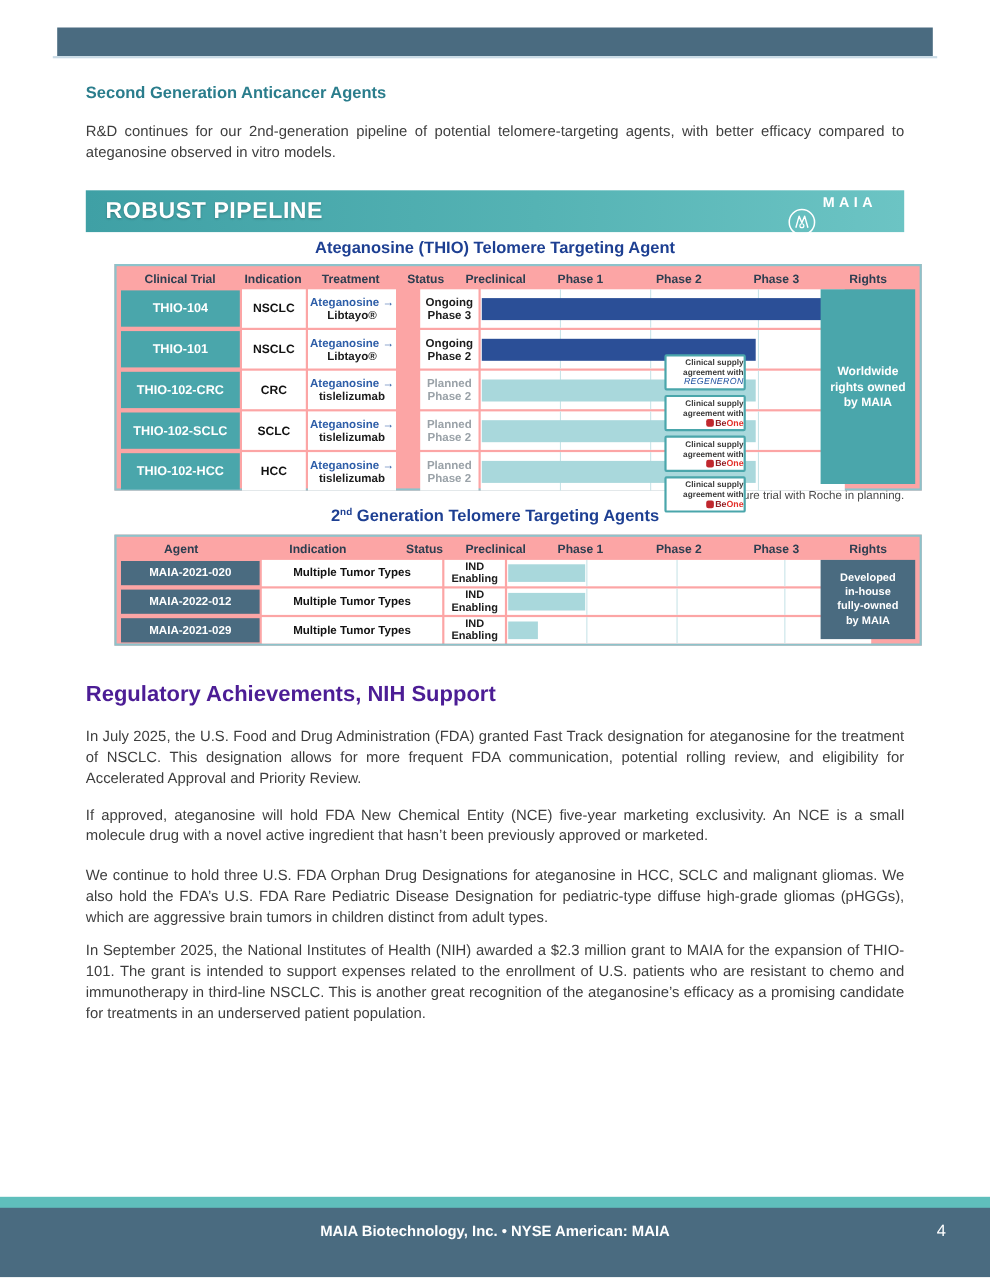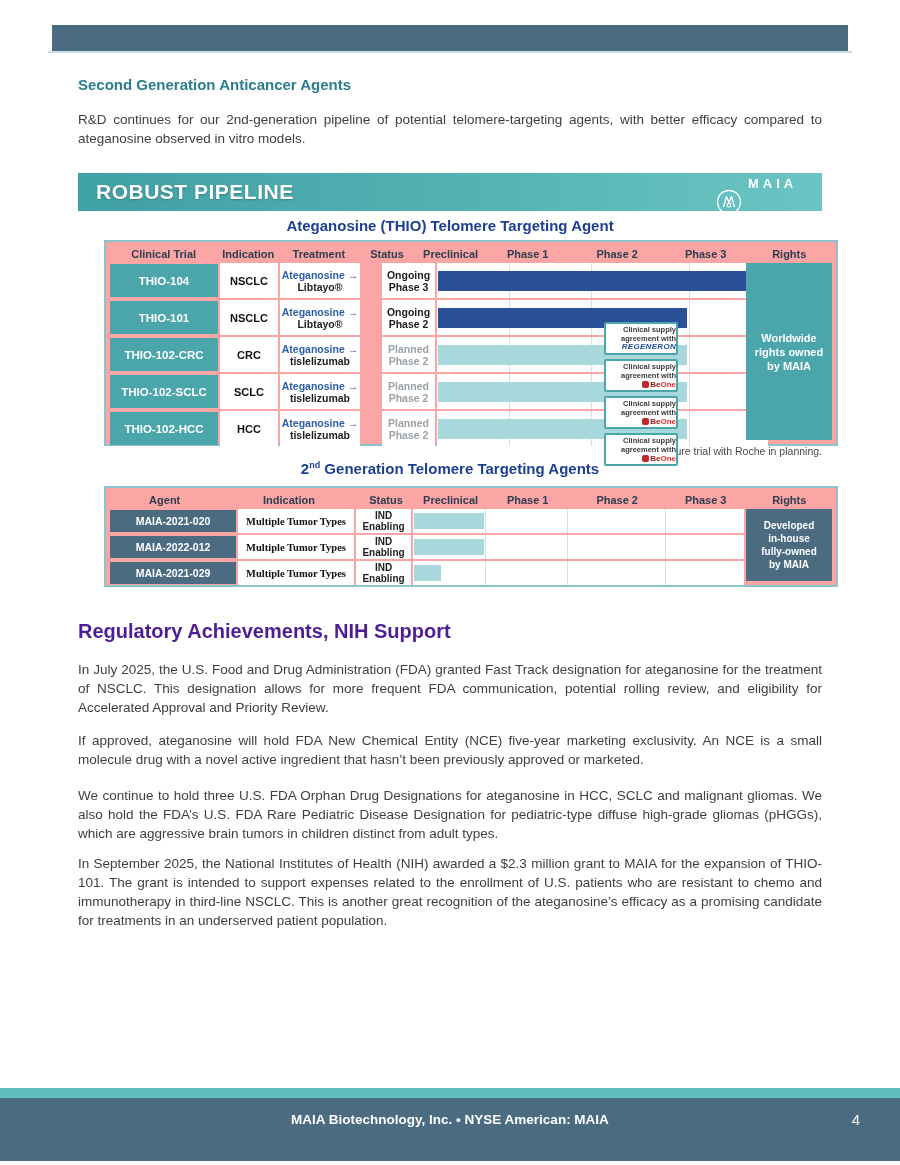--- a/index.html
+++ b/index.html
@@ -51,38 +51,38 @@
   .tbl1 .lblcell { width:108px; background:#4aa6ab;text-align:center; }
   .tbl2 .lblcell { width:126px; background:#4a6b80; font-size:10.5px; }
   .wcell { margin:1px; background:#fff; display:flex; flex-direction:column; align-items:center; justify-content:center;
     text-align:center; }
   .ind1 { width:58px; font-size:11px; font-weight:bold; color:#111; }
   .treat { width:80px; }
   .treat .tline1 { font-size:10.5px; font-weight:bold; color:#2e5ea8; line-height:12px; }
   .treat .tline2 { font-size:10.5px; font-weight:bold; color:#1c1c1c; line-height:12px; }
   .stat { width:53px; font-size:10.5px; font-weight:bold; color:#1c1c1c; line-height:12px;margin-left:21px; }
   .stat.planned { color:#9aa2a8; }
-  .ind2 { width:116px; font-size:10.5px; font-weight:bold; color:#111;font-family:Liberation Serif, serif; }
+  .ind2 { width:164px; font-size:10.5px; font-weight:bold; color:#111; }
   .stat2 { width:55px; font-size:10px; font-weight:bold; color:#1c1c1c; line-height:11px; }
   .phases { position:relative; margin:1px; width:331px; background:#fff; overflow:visible; }
   .vl { position:absolute; top:0; bottom:0; width:1px; background:#c9e4e8; }
   .vl1 { left:72px; } .vl2 { left:154px; } .vl3 { left:252px; }
   .bar { position:absolute; left:1px; top:50%; transform:translateY(-50%); }
   .tbl1 .bar { height:20px; }
   .tbl2 .bar { height:16px; }
   .bar.navy { background:#2b4f97; }
   .bar.teal { background:#a9d8dc; }
   .bar.w-full { width:329px; }
   .bar.w-p2 { width:249px; }
   .bar.w-pre { width:70px; }
   .bar.w-short { width:27px; }
   .note { position:absolute; left:167px; top:2px; width:74px; height:33px; background:#fff;
     border:2px solid #4aa6ab; border-radius:2px; text-align:right; padding-top:2px;
     font-size:7.5px; line-height:8.5px; font-weight:600; color:#3a3a3a; z-index:2;margin-top:20px; }
-  .note .regeneron { display:block; color:#1d4f9e; font-style:italic; font-weight:700; font-size:8px; letter-spacing:.3px; }
+  .note .regeneron { display:block; color:#1d4f9e; font-style:italic; font-weight:400; font-size:8px; letter-spacing:.3px; }
   .note .beone { display:block; margin-top:.5px; }
   .beone-icon { display:inline-block; width:7px; height:7px; border-radius:2px; background:#c0272d; vertical-align:-1px; margin-right:1px; }
   .beone-be { color:#8f1d22; font-weight:800; font-size:8px; }
   .beone-one { color:#e4312b; font-weight:800; font-size:8px; }
   .rights-cell { position:absolute; right:4px; width:86px; display:flex; flex-direction:column;
     align-items:center; justify-content:center; color:#fff; font-weight:bold; text-align:center; }
   .tbl1 .rights-cell { top:21px; bottom:4px; background:#4aa6ab; font-size:11px; line-height:14px; }
   .tbl2 .rights-cell { top:21px; bottom:4px; background:#4a6b80; font-size:10px; line-height:13px; }
   .footnote { position:absolute; left:78px; top:445px; width:744px; text-align:right; font-size:10.5px; color:#4a4a4a; }
 

